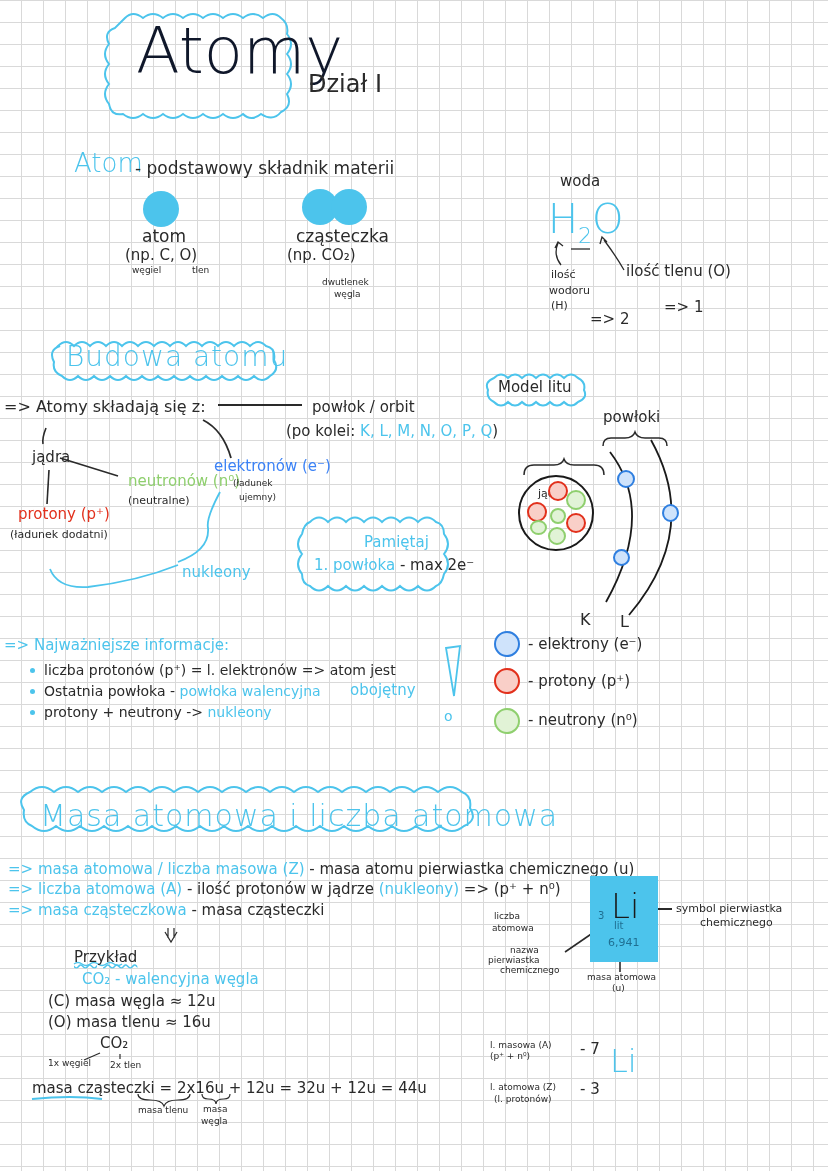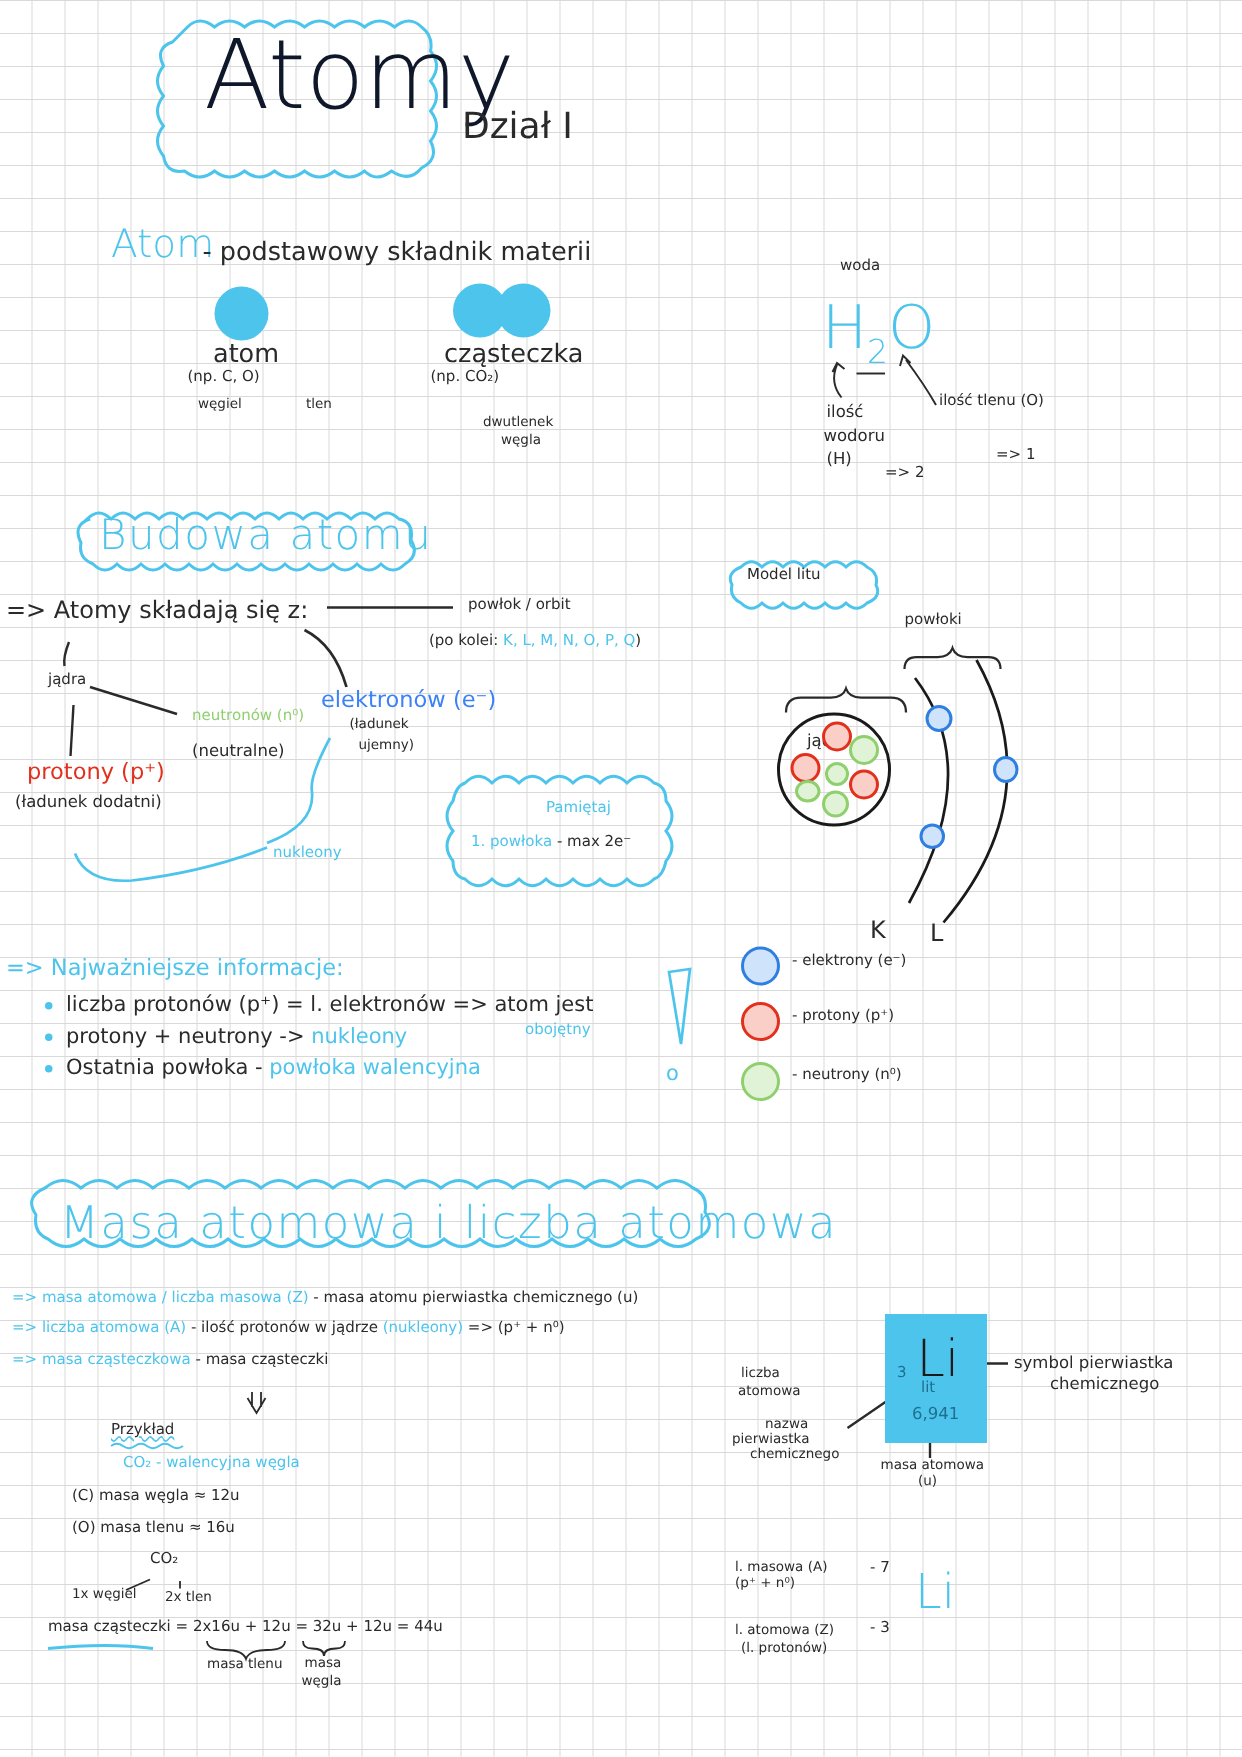--- a/index.html
+++ b/index.html
@@ -17,21 +17,21 @@
   .abs { position: absolute; white-space: nowrap; }
   .ink { color: #2a2a2a; }
   .blue { color: #4cc4ec; }
   .dblue { color: #3b82f6; }
   .red { color: #e2301c; }
   .green { color: #8fcf6e; }
   .title-main { font-size: 64px; color: #0f172a; font-weight: 300; }
   .sec { font-size: 28px; color: #4cc4ec; font-weight: 300; letter-spacing: 1px; }
   .sm { font-size: 11px; }
   .xs { font-size: 9px; }
-  .md { font-size: 10px; }
+  .md { font-size: 15px; }
   .lg { font-size: 17px; }
   svg.overlay { position: absolute; left: 0; top: 0; pointer-events: none; }
   .dot { position: absolute; border-radius: 50%; }
   .li-card {
     position: absolute; left: 590px; top: 876px; width: 68px; height: 86px;
     background: #4cc4ec;
   }
   ul.info { list-style: none; margin: 0; padding: 0; }
   ul.info li { position: relative; padding-left: 14px; height: 21px; line-height: 21px; }
   ul.info li::before {
@@ -96,21 +96,21 @@
 <div class="abs blue" style="left:74px; top:148px; font-size:26px; font-weight:300;">Atom</div>
 <div class="abs ink" style="left:135px; top:158px; font-size:17px;">- podstawowy składnik materii</div>
 
 <div class="dot" style="left:143px; top:191px; width:36px; height:36px; background:#4cc4ec;"></div>
 <div class="dot" style="left:302px; top:189px; width:36px; height:36px; background:#4cc4ec;"></div>
 <div class="dot" style="left:331px; top:189px; width:36px; height:36px; background:#4cc4ec;"></div>
 
 <div class="abs ink lg" style="left:142px; top:226px;">atom</div>
 <div class="abs ink md" style="left:125px; top:246px;">(np. C, O)</div>
 <div class="abs ink xs" style="left:132px; top:265px;">węgiel</div>
-<div class="abs ink xs" style="left:204px; top:265px;">tlen</div>
+<div class="abs ink xs" style="left:192px; top:265px;">tlen</div>
 
 <div class="abs ink lg" style="left:296px; top:226px;">cząsteczka</div>
 <div class="abs ink md" style="left:287px; top:246px;">(np. CO₂)</div>
 <div class="abs ink xs" style="left:322px; top:277px;">dwutlenek</div>
 <div class="abs ink xs" style="left:334px; top:289px;">węgla</div>
 
 <div class="abs ink md" style="left:560px; top:172px;">woda</div>
 <div class="abs blue" style="left:548px; top:196px; font-size:40px; font-weight:200;">
   <span>H</span><span style="font-size:22px; vertical-align:-10px;">2</span><span>O</span>
 </div>
@@ -168,22 +168,22 @@
 <div class="dot" style="left:494px; top:631px; width:22px; height:22px; border:2px solid #2f7fe0; background:#cfe3fb;"></div>
 <div class="abs ink md" style="left:528px; top:635px;">- elektrony (e⁻)</div>
 <div class="dot" style="left:494px; top:668px; width:22px; height:22px; border:2px solid #e2301c; background:#f9cfc8;"></div>
 <div class="abs ink md" style="left:528px; top:672px;">- protony (p⁺)</div>
 <div class="dot" style="left:494px; top:708px; width:22px; height:22px; border:2px solid #8fcf6e; background:#e1f3d6;"></div>
 <div class="abs ink md" style="left:528px; top:711px;">- neutrony (n⁰)</div>
 
 <div class="abs blue" style="left:4px; top:636px; font-size:15px;">=&gt; Najważniejsze informacje:</div>
 <ul class="info abs ink" style="left:30px; top:660px; font-size:14px;">
   <li><span>liczba protonów (p⁺) = l. elektronów =&gt; atom jest</span></li>
+  <li><span>Ostatnia powłoka -</span> <span class="blue">powłoka walencyjna</span></li>
   <li><span>protony + neutrony -&gt;</span> <span class="blue">nukleony</span></li>
-  <li><span>Ostatnia powłoka -</span> <span class="blue">powłoka walencyjna</span></li>
 </ul>
 <div class="abs blue md" style="left:350px; top:681px;">obojętny</div>
 <div class="abs blue" style="left:444px; top:708px; font-size:14px;">o</div>
 
 <div class="abs sec" style="left:40px; top:798px; font-size:30px;text-align:right;">Masa atomowa i liczba atomowa</div>
 
 <div class="abs md" style="left:8px; top:860px;">
   <span class="blue">=&gt;</span>
   <span class="blue">masa atomowa / liczba masowa (Z)</span>
   <span class="ink">- masa atomu pierwiastka chemicznego (u)</span>

